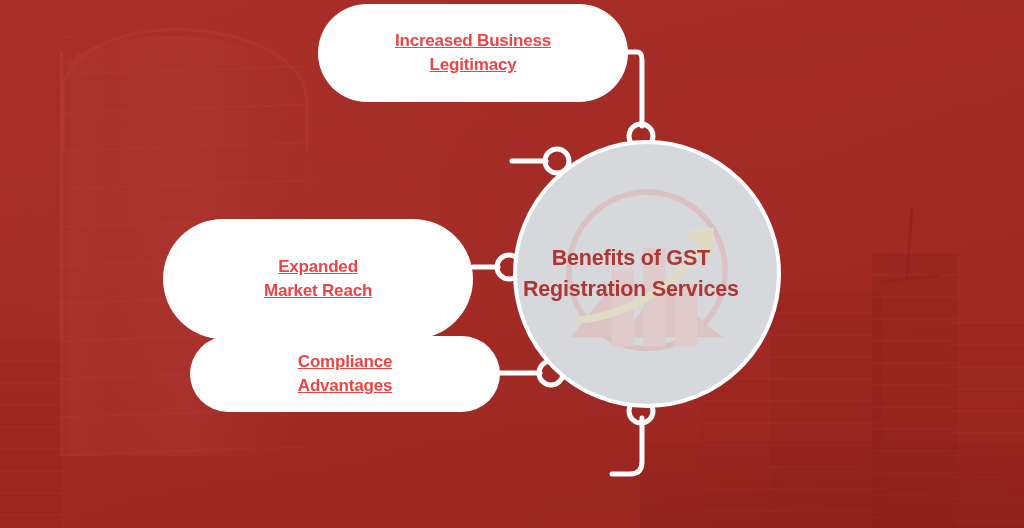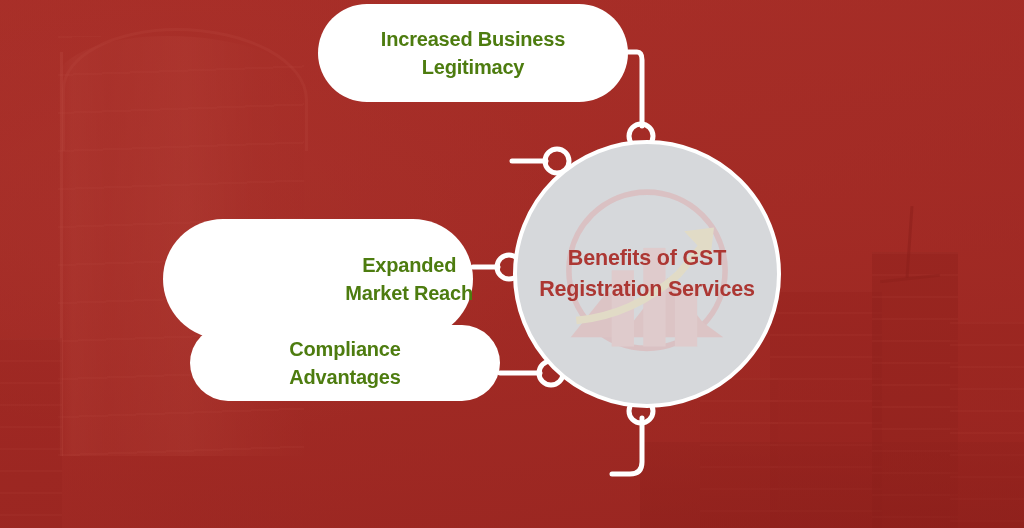--- a/index.html
+++ b/index.html
@@ -142,21 +142,21 @@
     left: 513px;
     top: 140px;
     width: 268px;
     height: 268px;
     border-radius: 50%;
     background: #d6d8db;
     border: 4px solid #ffffff;
     box-sizing: border-box;
     display: flex;
     align-items: center;
-    justify-content: center;
+    justify-content: flex-start;
     overflow: hidden;
   }
   .hub-watermark {
     position: absolute;
     left: 50%;
     top: 50%;
     width: 186px;
     height: 186px;
     transform: translate(-50%, -50%);
     opacity: 0.40;
@@ -178,32 +178,33 @@
   .pill {
     position: absolute;
     background: #ffffff;
     border-radius: 999px;
     display: flex;
     align-items: center;
     justify-content: center;
     box-sizing: border-box;
   }
   .pill-label {
-    color: #4d7c0f;
-    font-size: 20px;
+    color: #ef4444;
+    font-size: 17px;
     font-weight: bold;
     line-height: 1.42;
     text-align: center;
     letter-spacing: -0.2px;
     white-space: pre-line;
+    text-decoration: underline;
   }
   .pill-0 { left: 318px; top: 4px;   width: 310px; height: 98px; }
   .pill-1 { left: 202px; top: 113px; width: 310px; height: 96px; }
-  .pill-2 { left: 163px; top: 219px; width: 310px; height: 120px; justify-content: flex-end; }
-  .pill-3 { left: 190px; top: 325px; width: 310px; height: 76px; }
+  .pill-2 { left: 163px; top: 219px; width: 310px; height: 120px; }
+  .pill-3 { left: 190px; top: 336px; width: 310px; height: 76px; }
   .pill-4 { left: 308px; top: 430px; width: 310px; height: 96px; }
 </style>
 </head>
 <body>
 
 <div id="infographic">
 
   <div class="bg-layer">
     <div class="bg-base"></div>
     <div class="bg-tower"></div>

